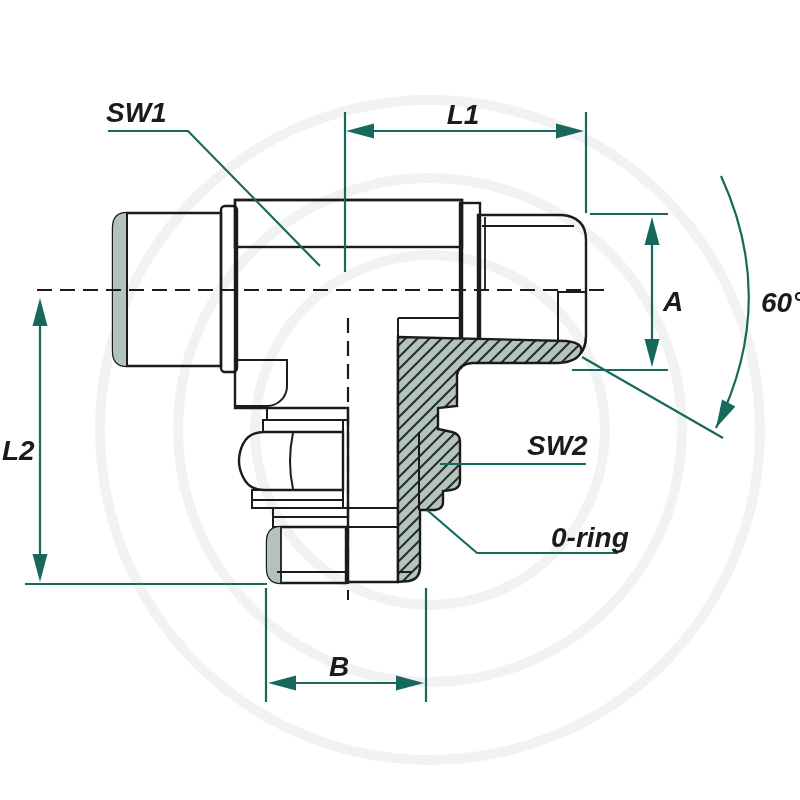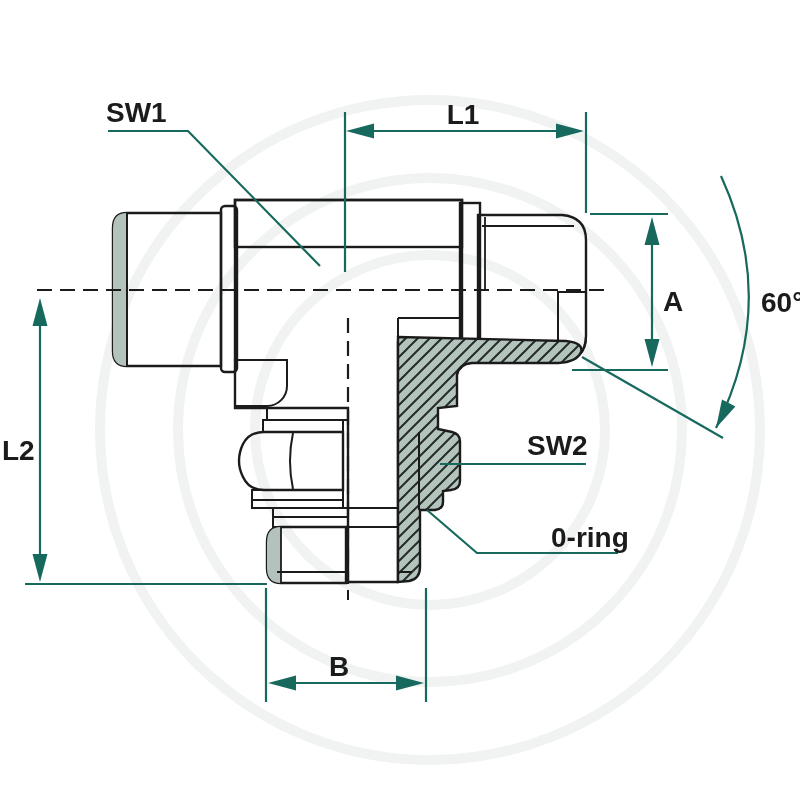--- a/index.html
+++ b/index.html
@@ -1,17 +1,17 @@
 <!DOCTYPE html>
 <html><head>
 <meta charset="utf-8">
 <style>
   html,body{margin:0;padding:0;background:#ffffff;}
   .canvas{width:800px;height:800px;position:relative;background:#ffffff;overflow:hidden;
-          font-family:"Liberation Sans", sans-serif;}
+          font-family:"Liberation Sans", sans-serif;font-style:italic;}
   svg{display:block;}
   text{font-family:"Liberation Sans", sans-serif;font-size:28px;font-weight:600;fill:#1b1b1b;}
   .outl{stroke:#1b1b1b;stroke-width:2.4;fill:none;}
   .thin{stroke:#1b1b1b;stroke-width:1.8;fill:none;}
   .mid{stroke:#1b1b1b;stroke-width:2;fill:none;}
   .dim{stroke:#17695e;stroke-width:2.2;fill:none;}
   .dimfill{fill:#17695e;stroke:none;}
   .dash{stroke:#1b1b1b;stroke-width:2.2;fill:none;stroke-dasharray:15 8;}
   .wm{stroke:#f0f3f2;stroke-width:10;fill:none;}
 </style>

